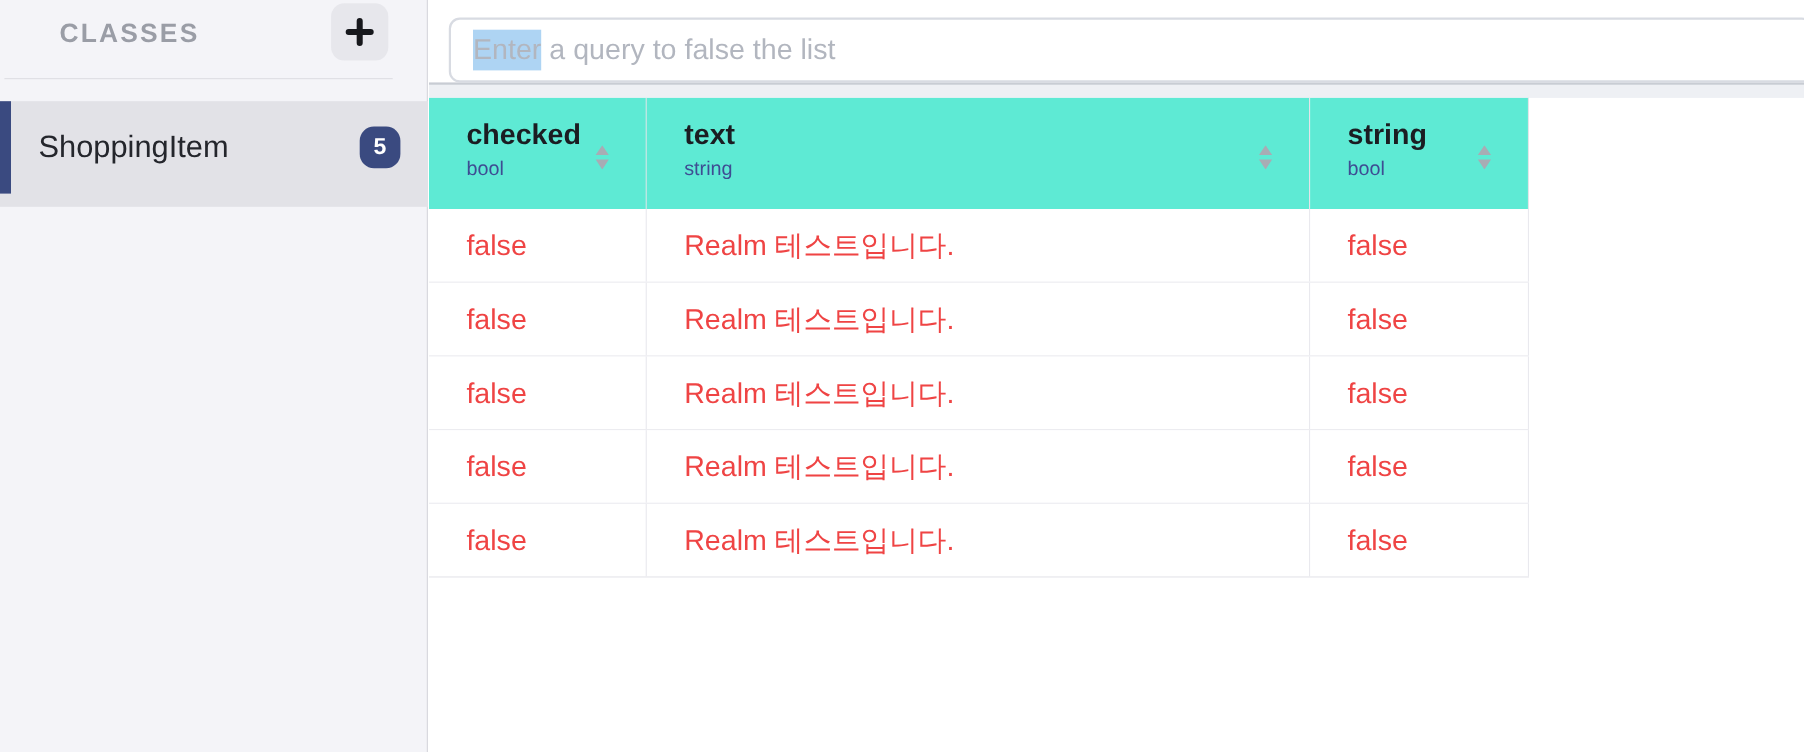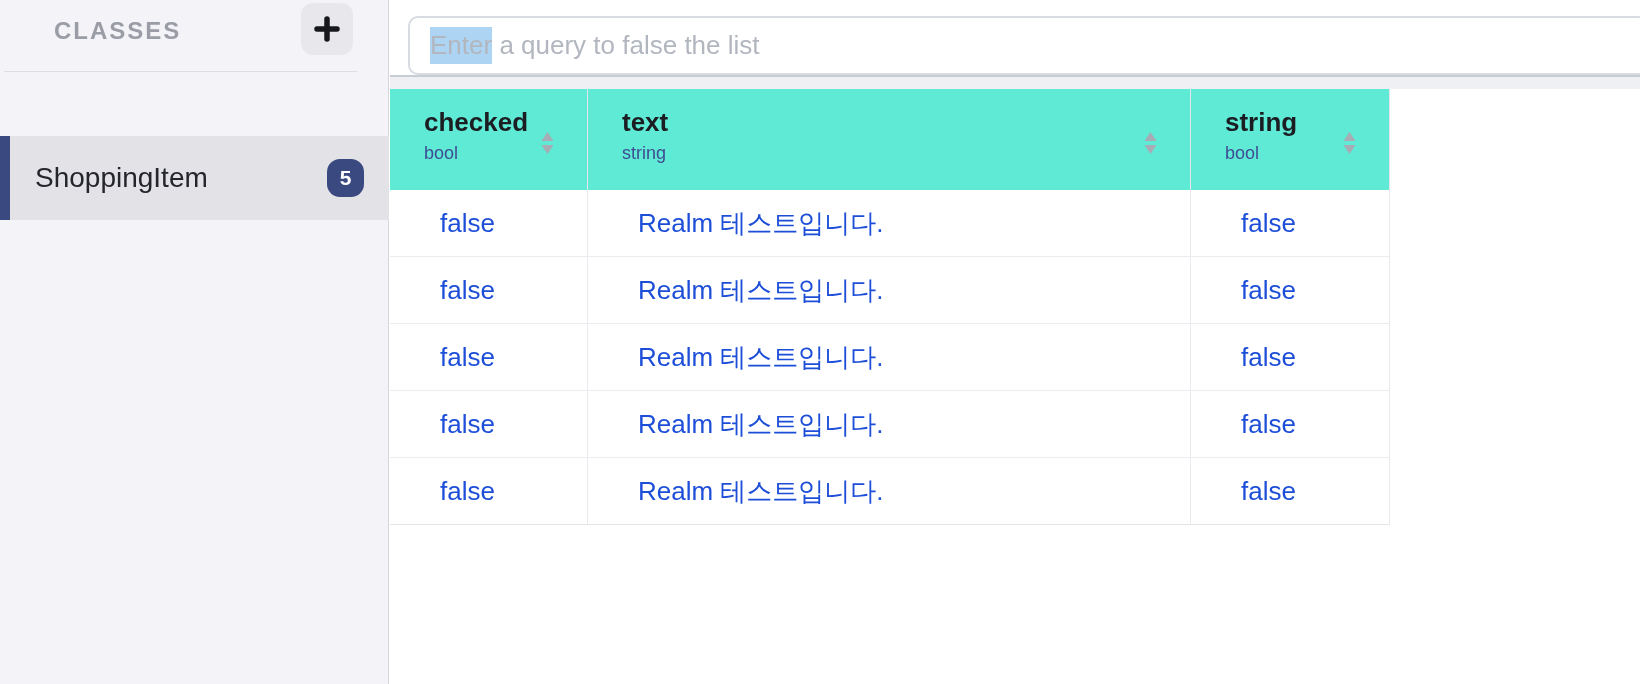--- a/index.html
+++ b/index.html
@@ -41,24 +41,23 @@
   }
   .sidebar-divider {
     position: absolute;
     left: 4px; top: 71px;
     width: 353px; height: 1px;
     background: #dedee3;
   }
   .class-item {
     position: absolute;
     left: 0; top: 92px;
-    width: 389px; height: 84px;
+    width: 389px; height: 96px;
     background: #e2e2e7;
     cursor: pointer;
-    margin-top: 44px;
   }
   .class-item .accent-bar {
     position: absolute;
     left: 0; top: 0;
     width: 10px; height: 84px;
     background: #3a4a80;
   }
   .class-item .class-label {
     position: absolute;
     left: 35px; top: 0;
@@ -151,25 +150,25 @@
     width: 13px; height: 22px;
   }
   .col-w1 { width: 198px; }
   .col-w2 { width: 603px; }
   .col-w3 { width: 199px; }
   .tr { display: flex; height: 67px; border-bottom: 1px solid #ececf0; }
   .tr:last-child { border-bottom: 1px solid #e4e4e9; }
   .td {
     height: 66px;
     border-right: 1px solid #e9e9ee;
-    padding-left: 50px;
+    padding-left: 34px;
     display: flex;
     align-items: center;
     font-size: 26px;
-    color: #1d4ed8;
+    color: #ef4444;
     cursor: default;
     overflow: hidden;
     white-space: nowrap;
   }
 </style>
 </head>
 <body>
 
 <div class="sidebar">
   <div class="classes-label">CLASSES</div>

